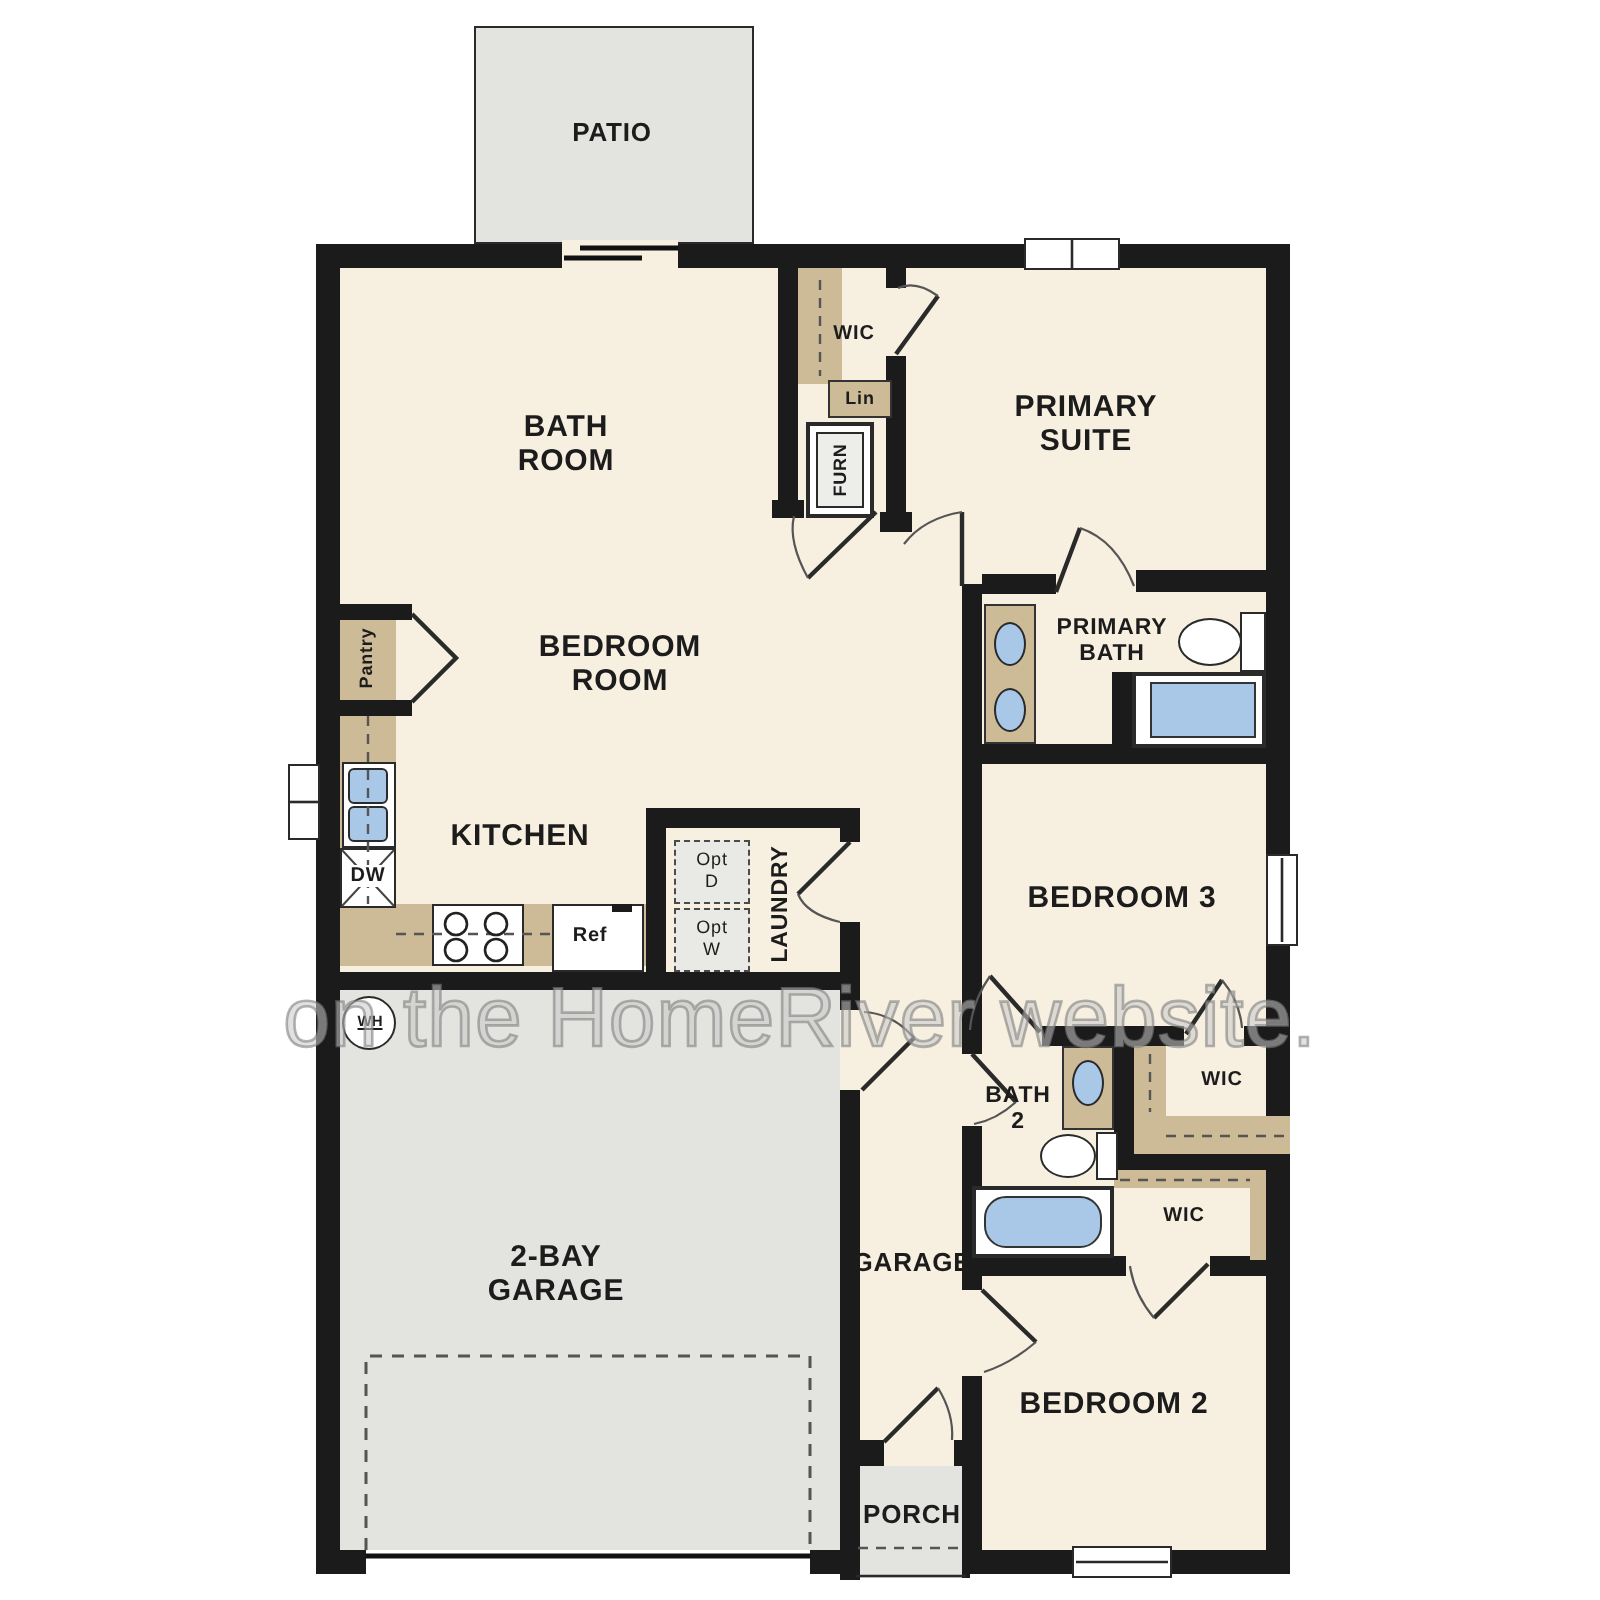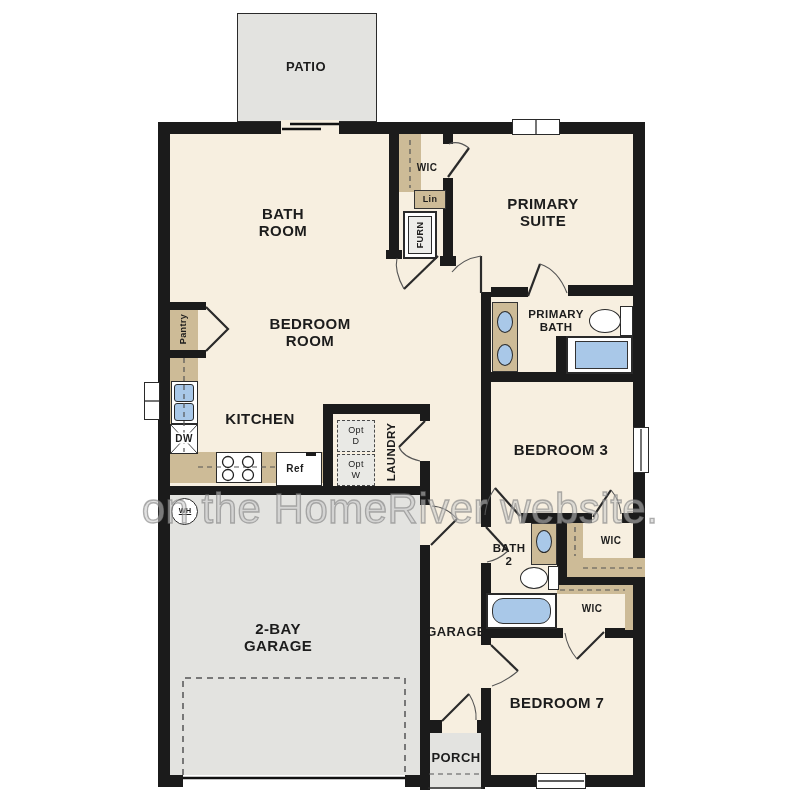--- a/index.html
+++ b/index.html
@@ -275,21 +275,21 @@
       <span>WIC</span>
     </div>
   <div class="lbl s15 z50" style="left:278px;top:637px;">
     <span>2-BAY</span>
       <span>GARAGE</span>
     </div>
   <div class="lbl s13 z50" style="left:456px;top:631px;">
       <span>GARAGE</span>
     </div>
   <div class="lbl s15 z50" style="left:557px;top:702px;">
-      <span>BEDROOM 7</span>
+      <span>BEDROOM 2</span>
     </div>
   <div class="lbl s13 z50" style="left:456px;top:757px;">
       <span>PORCH</span>
     </div>
   <div class="lbl s8 z50" style="left:185px;top:511px;text-decoration:underline;">
       <span>WH</span>
     </div>
 
   <div id="watermark">
     <div>on the HomeRiver website.</div>

